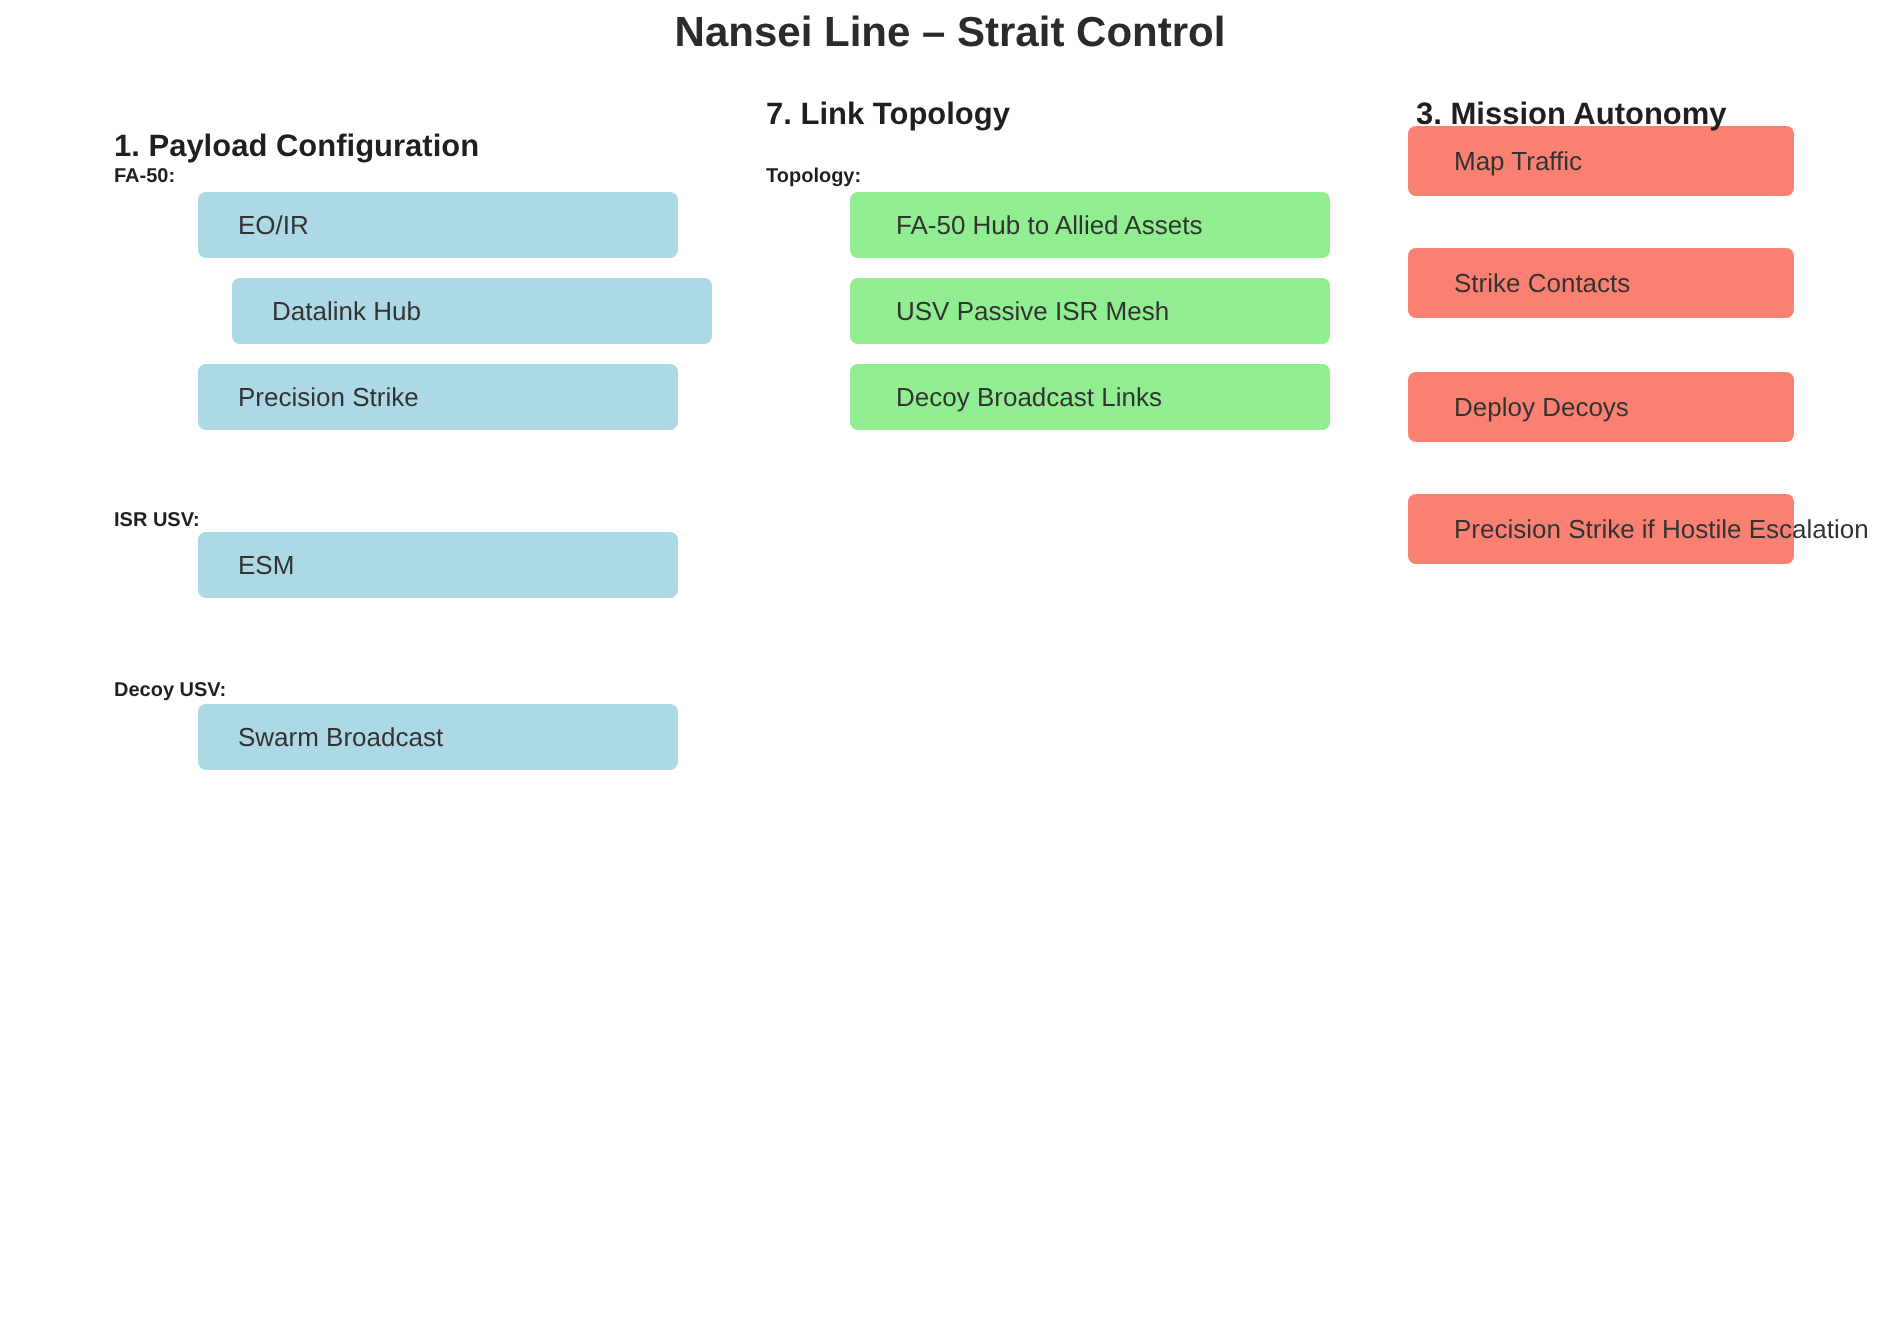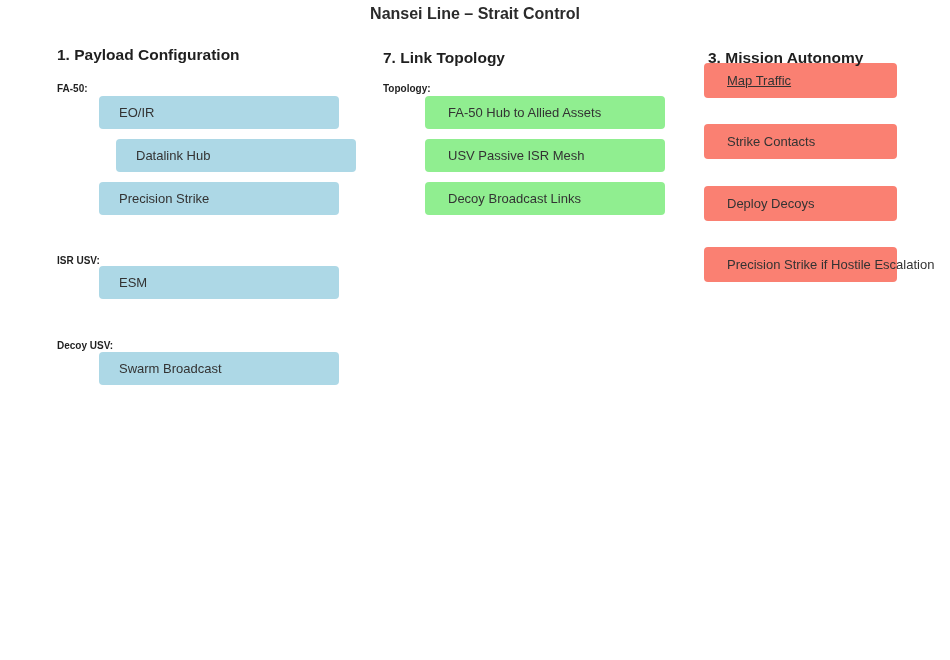--- a/index.html
+++ b/index.html
@@ -17,21 +17,21 @@
     width: 950px;
     height: 660px;
   }
   .title {
     position: absolute;
     top: 4px;
     left: 0;
     width: 100%;
     margin: 0;
     text-align: center;
-    font-size: 16px;
+    font-size: 21px;
     font-weight: 700;
     line-height: 1.2;
     color: var(--color-title_text, #2b2b2b);
     z-index: 3;
   }
   .col-heading {
     position: absolute;
     margin: 0;
     font-size: 15.5px;
     font-weight: 700;
@@ -81,21 +81,21 @@
     padding-left: 23px;
   }
 </style>
 </head>
 <body>
 
 <div class="canvas">
 
   <h1 class="title">Nansei Line – Strait Control</h1>
 
-  <h2 class="col-heading" style="left:57px; top:46px;">1. Payload Configuration</h2>
+  <h2 class="col-heading" style="left:57px; top:65px;">1. Payload Configuration</h2>
 
   <h3 class="group-label" style="left:57px; top:83px;">FA-50:</h3>
 
   <div class="chip chip-payload" style="left:99px; top:96px;">EO/IR</div>
   <div class="chip chip-payload" style="left:116px; top:139px;text-align:center;">Datalink Hub</div>
   <div class="chip chip-payload" style="left:99px; top:182px;">Precision Strike</div>
 
   <h3 class="group-label" style="left:57px; top:255px;">ISR USV:</h3>
 
   <div class="chip chip-payload" style="left:99px; top:266px;">ESM</div>
@@ -107,18 +107,18 @@
   <h2 class="col-heading" style="left:383px; top:49px;">7. Link Topology</h2>
 
   <h3 class="group-label" style="left:383px; top:83px;">Topology:</h3>
 
   <div class="chip chip-topology" style="left:425px; top:96px;">FA-50 Hub to Allied Assets</div>
   <div class="chip chip-topology" style="left:425px; top:139px;">USV Passive ISR Mesh</div>
   <div class="chip chip-topology" style="left:425px; top:182px;">Decoy Broadcast Links</div>
 
   <h2 class="col-heading" style="left:708px; top:49px;">3. Mission Autonomy</h2>
 
-  <div class="chip chip-autonomy" style="left:704px; top:63px;text-decoration:underline;">Map Traffic</div>
+  <div class="chip chip-autonomy" style="left:704px; top:63px;">Map Traffic</div>
   <div class="chip chip-autonomy" style="left:704px; top:124px;">Strike Contacts</div>
   <div class="chip chip-autonomy" style="left:704px; top:186px;">Deploy Decoys</div>
   <div class="chip chip-autonomy" style="left:704px; top:247px;">Precision Strike if Hostile Escalation</div>
 
 </div>
 
 </body></html>

